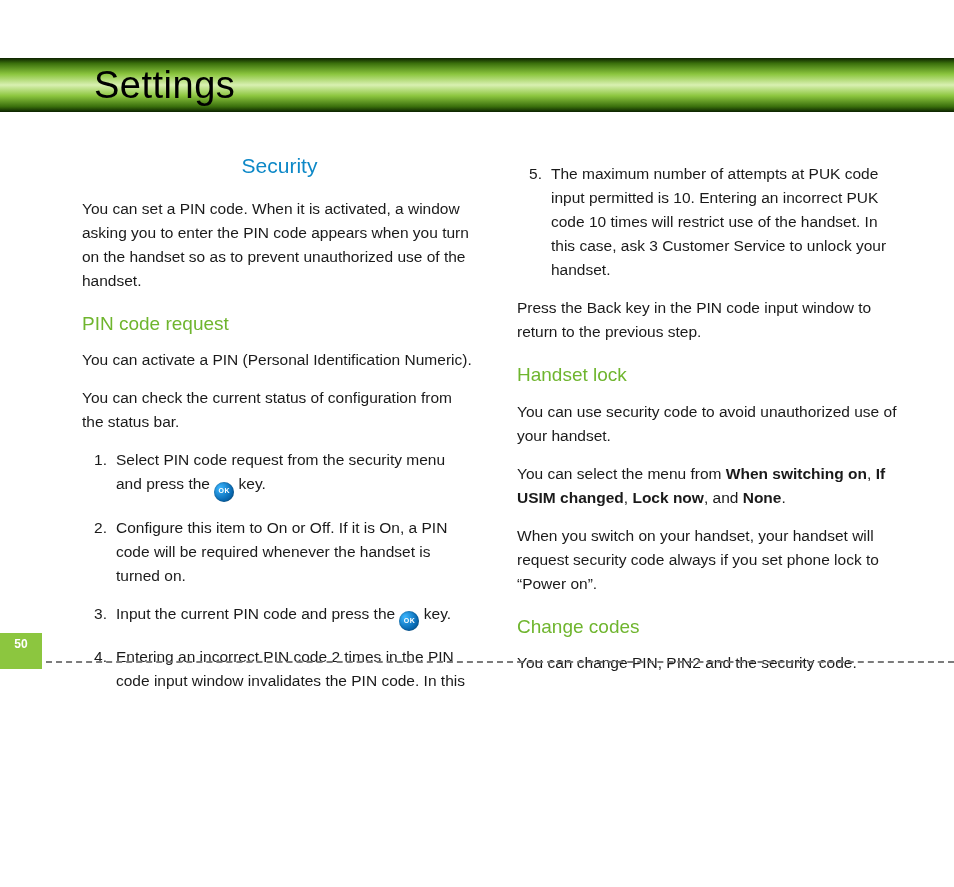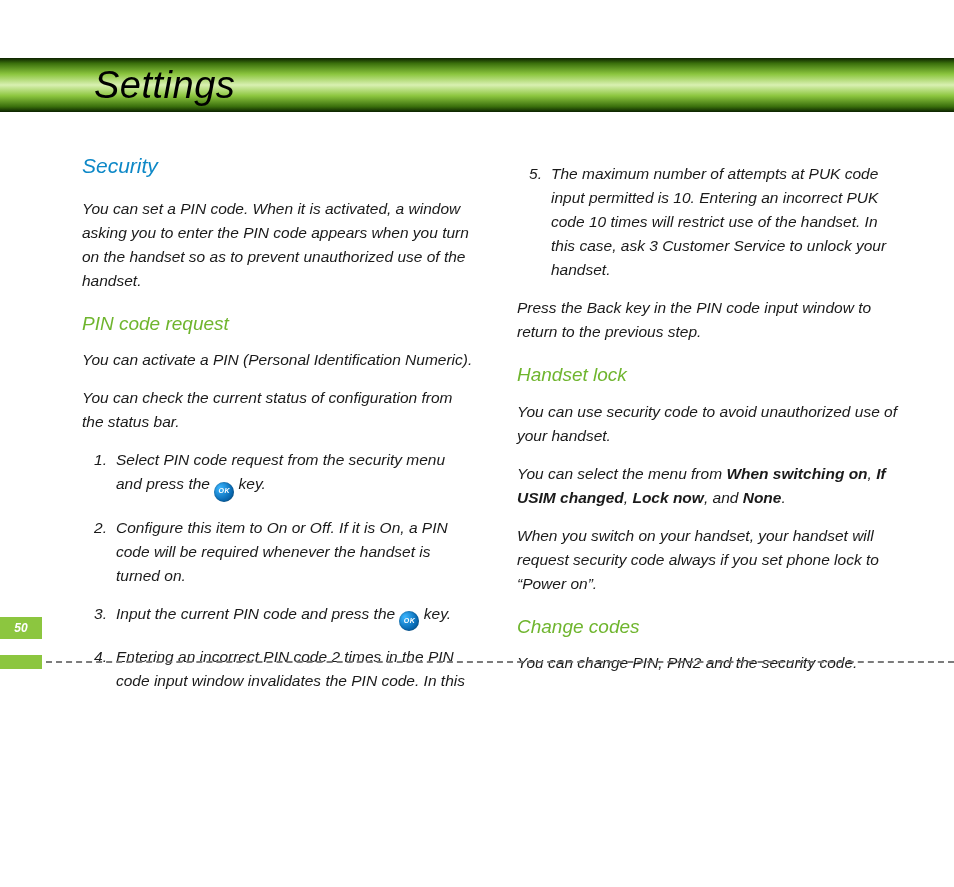--- a/index.html
+++ b/index.html
@@ -8,21 +8,20 @@
     background: #fff;
     font-family: "Helvetica Neue", Helvetica, Arial, sans-serif;
     color: #1a1a1a;
     width: 954px;
   }
   .page {
     width: 954px;
     height: 689px;
     position: relative;
     box-sizing: border-box;
-    font-style: italic;
   }
   .title-band {
     position: absolute;
     left: 0;
     right: 0;
     top: 58px;
     height: 54px;
     background: linear-gradient(to bottom,
       #0c2200 0%,
       #3a6f0c 10%,
@@ -58,20 +57,21 @@
     line-height: 1.55;
   }
   .col {
     flex: 1 1 0;
   }
   .h-blue {
     color: #0d88c7;
     font-size: 21px;
     font-weight: 400;
     margin: 0 0 14px 0;
+    text-align: center;
   }
   .h-green {
     color: #6fb52e;
     font-size: 19px;
     font-weight: 400;
     margin: 16px 0 10px 0;
   }
   .h-pink {
     color: #d63384;
     font-size: 20px;
@@ -110,21 +110,21 @@
     font-size: 7px;
     font-weight: 700;
     align-items: center;
     justify-content: center;
     letter-spacing: 0.5px;
     box-shadow: inset 0 0 2px rgba(0,0,0,.4);
   }
   .page-num-tab {
     position: absolute;
     left: 0;
-    bottom: 50px;
+    bottom: 34px;
     width: 42px;
     height: 22px;
     background: #8cc63f;
     color: #fff;
     font-size: 12px;
     font-weight: 700;
     display: flex;
     align-items: center;
     justify-content: center;
   }

